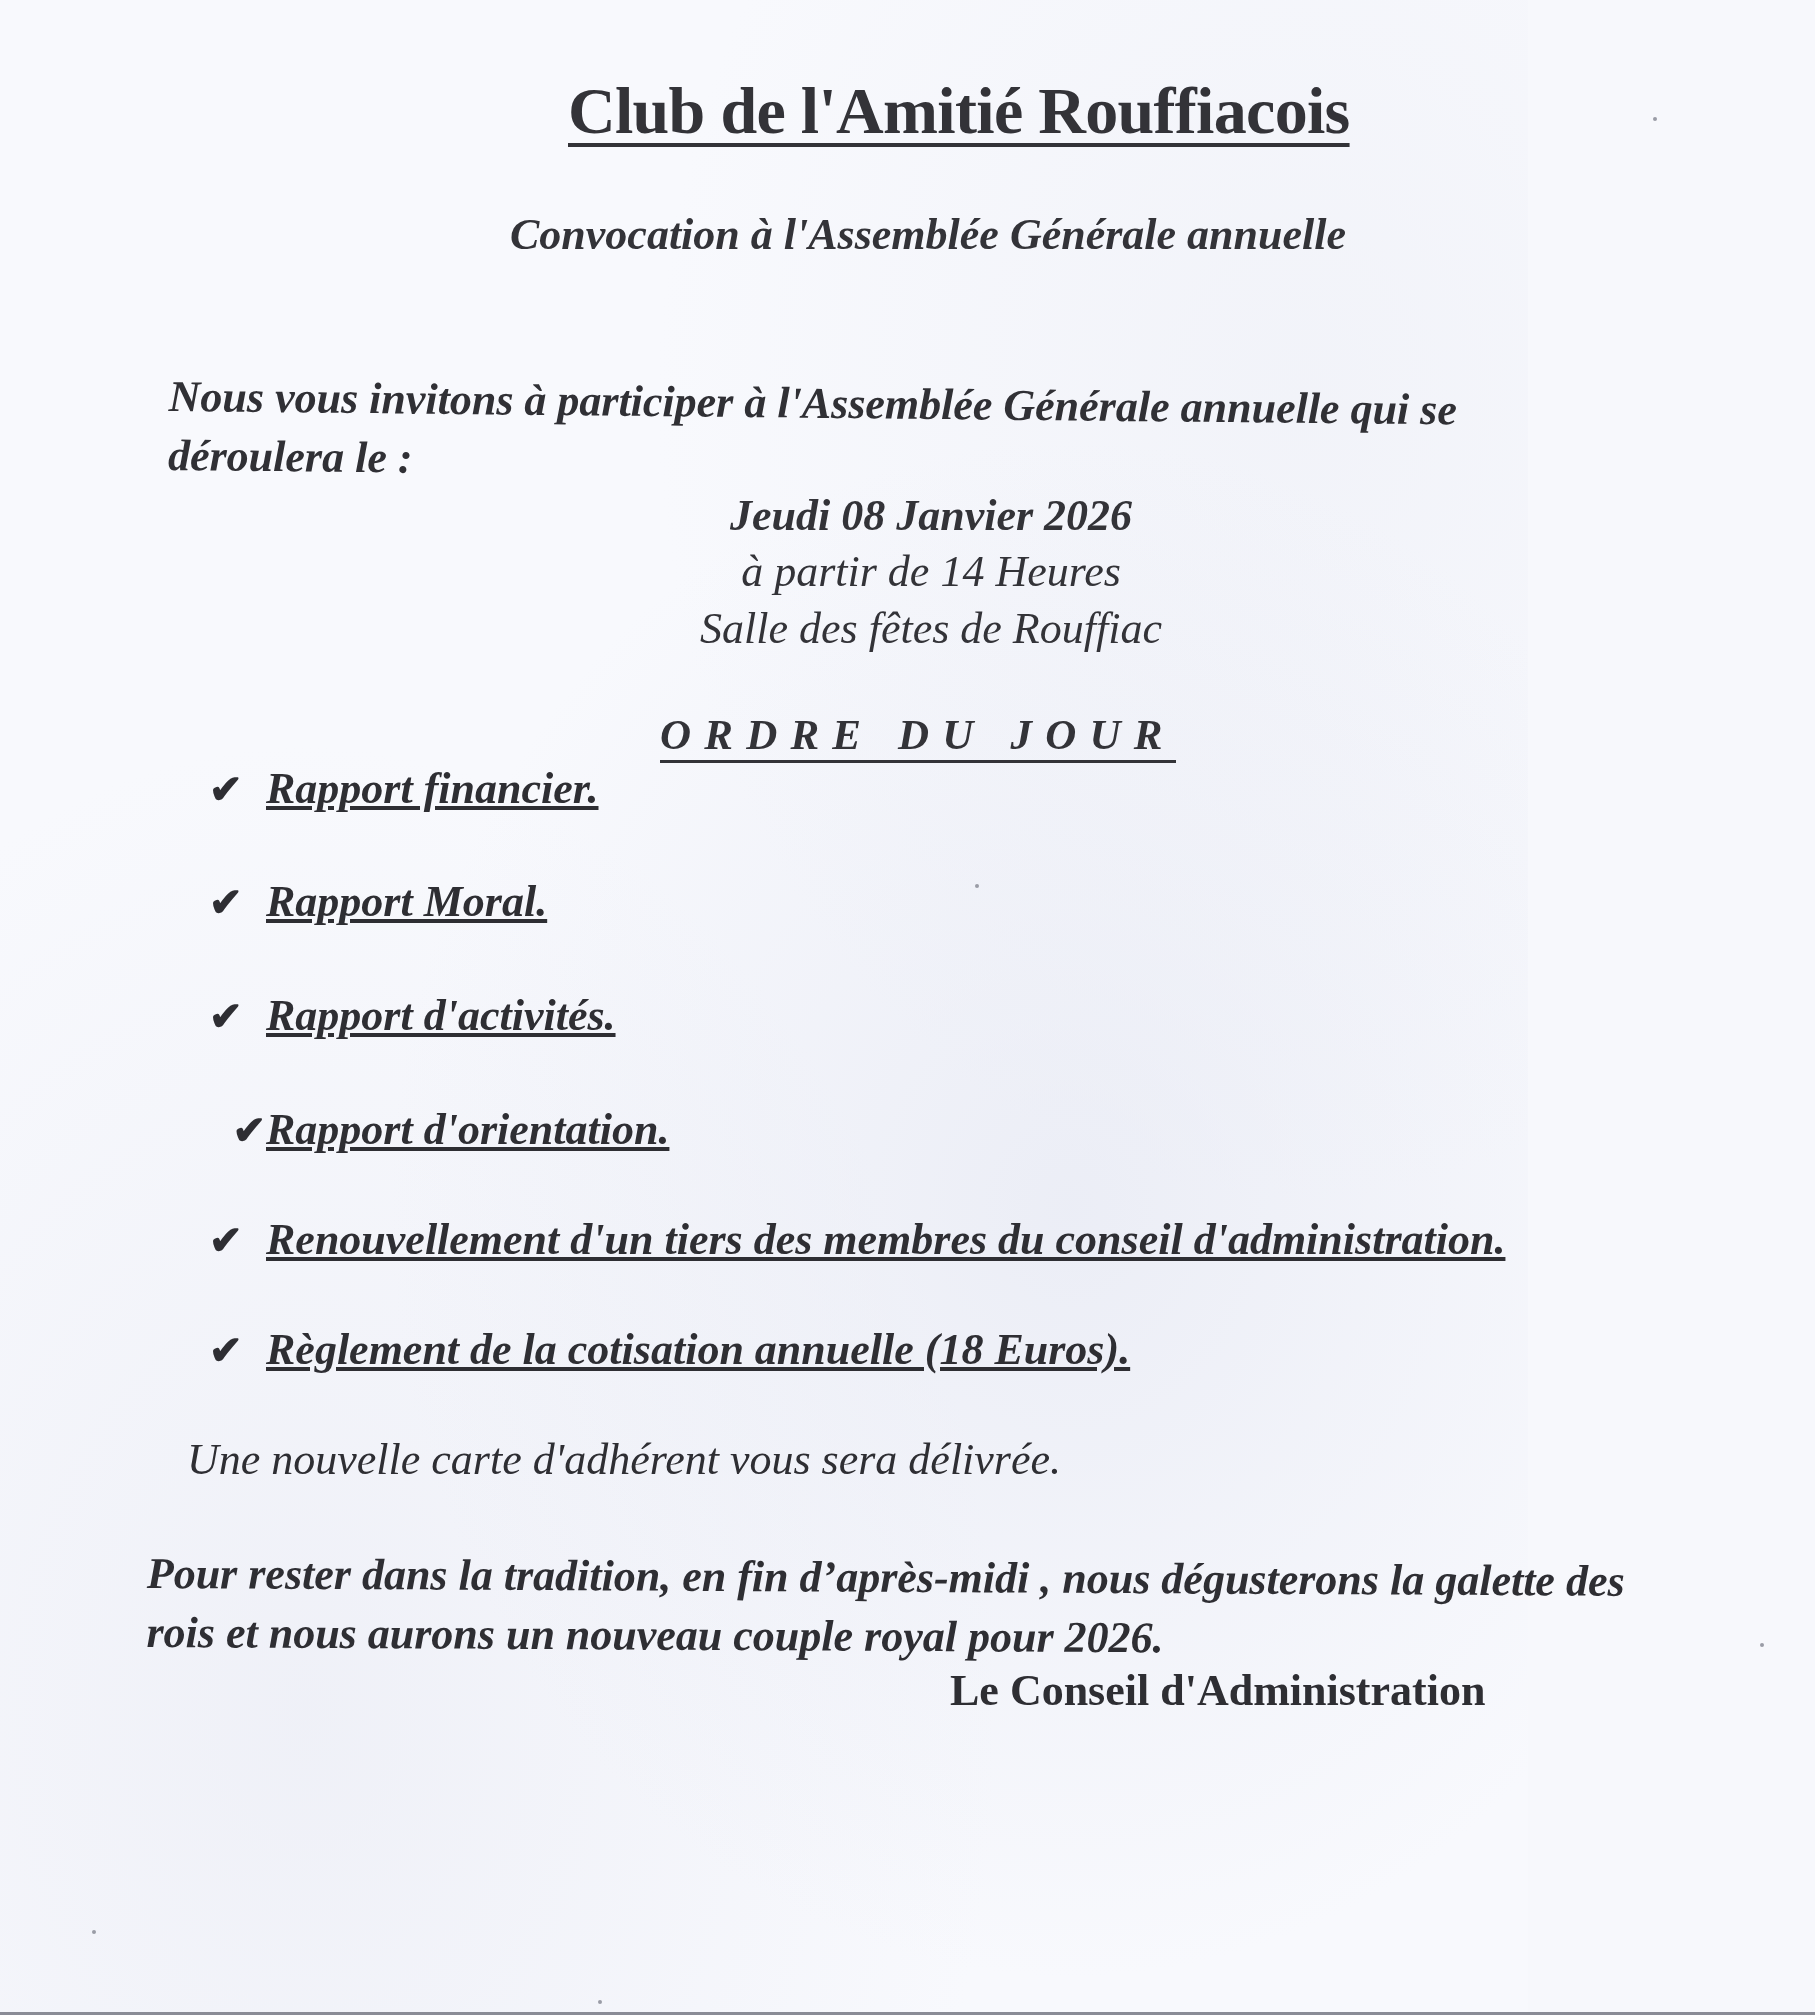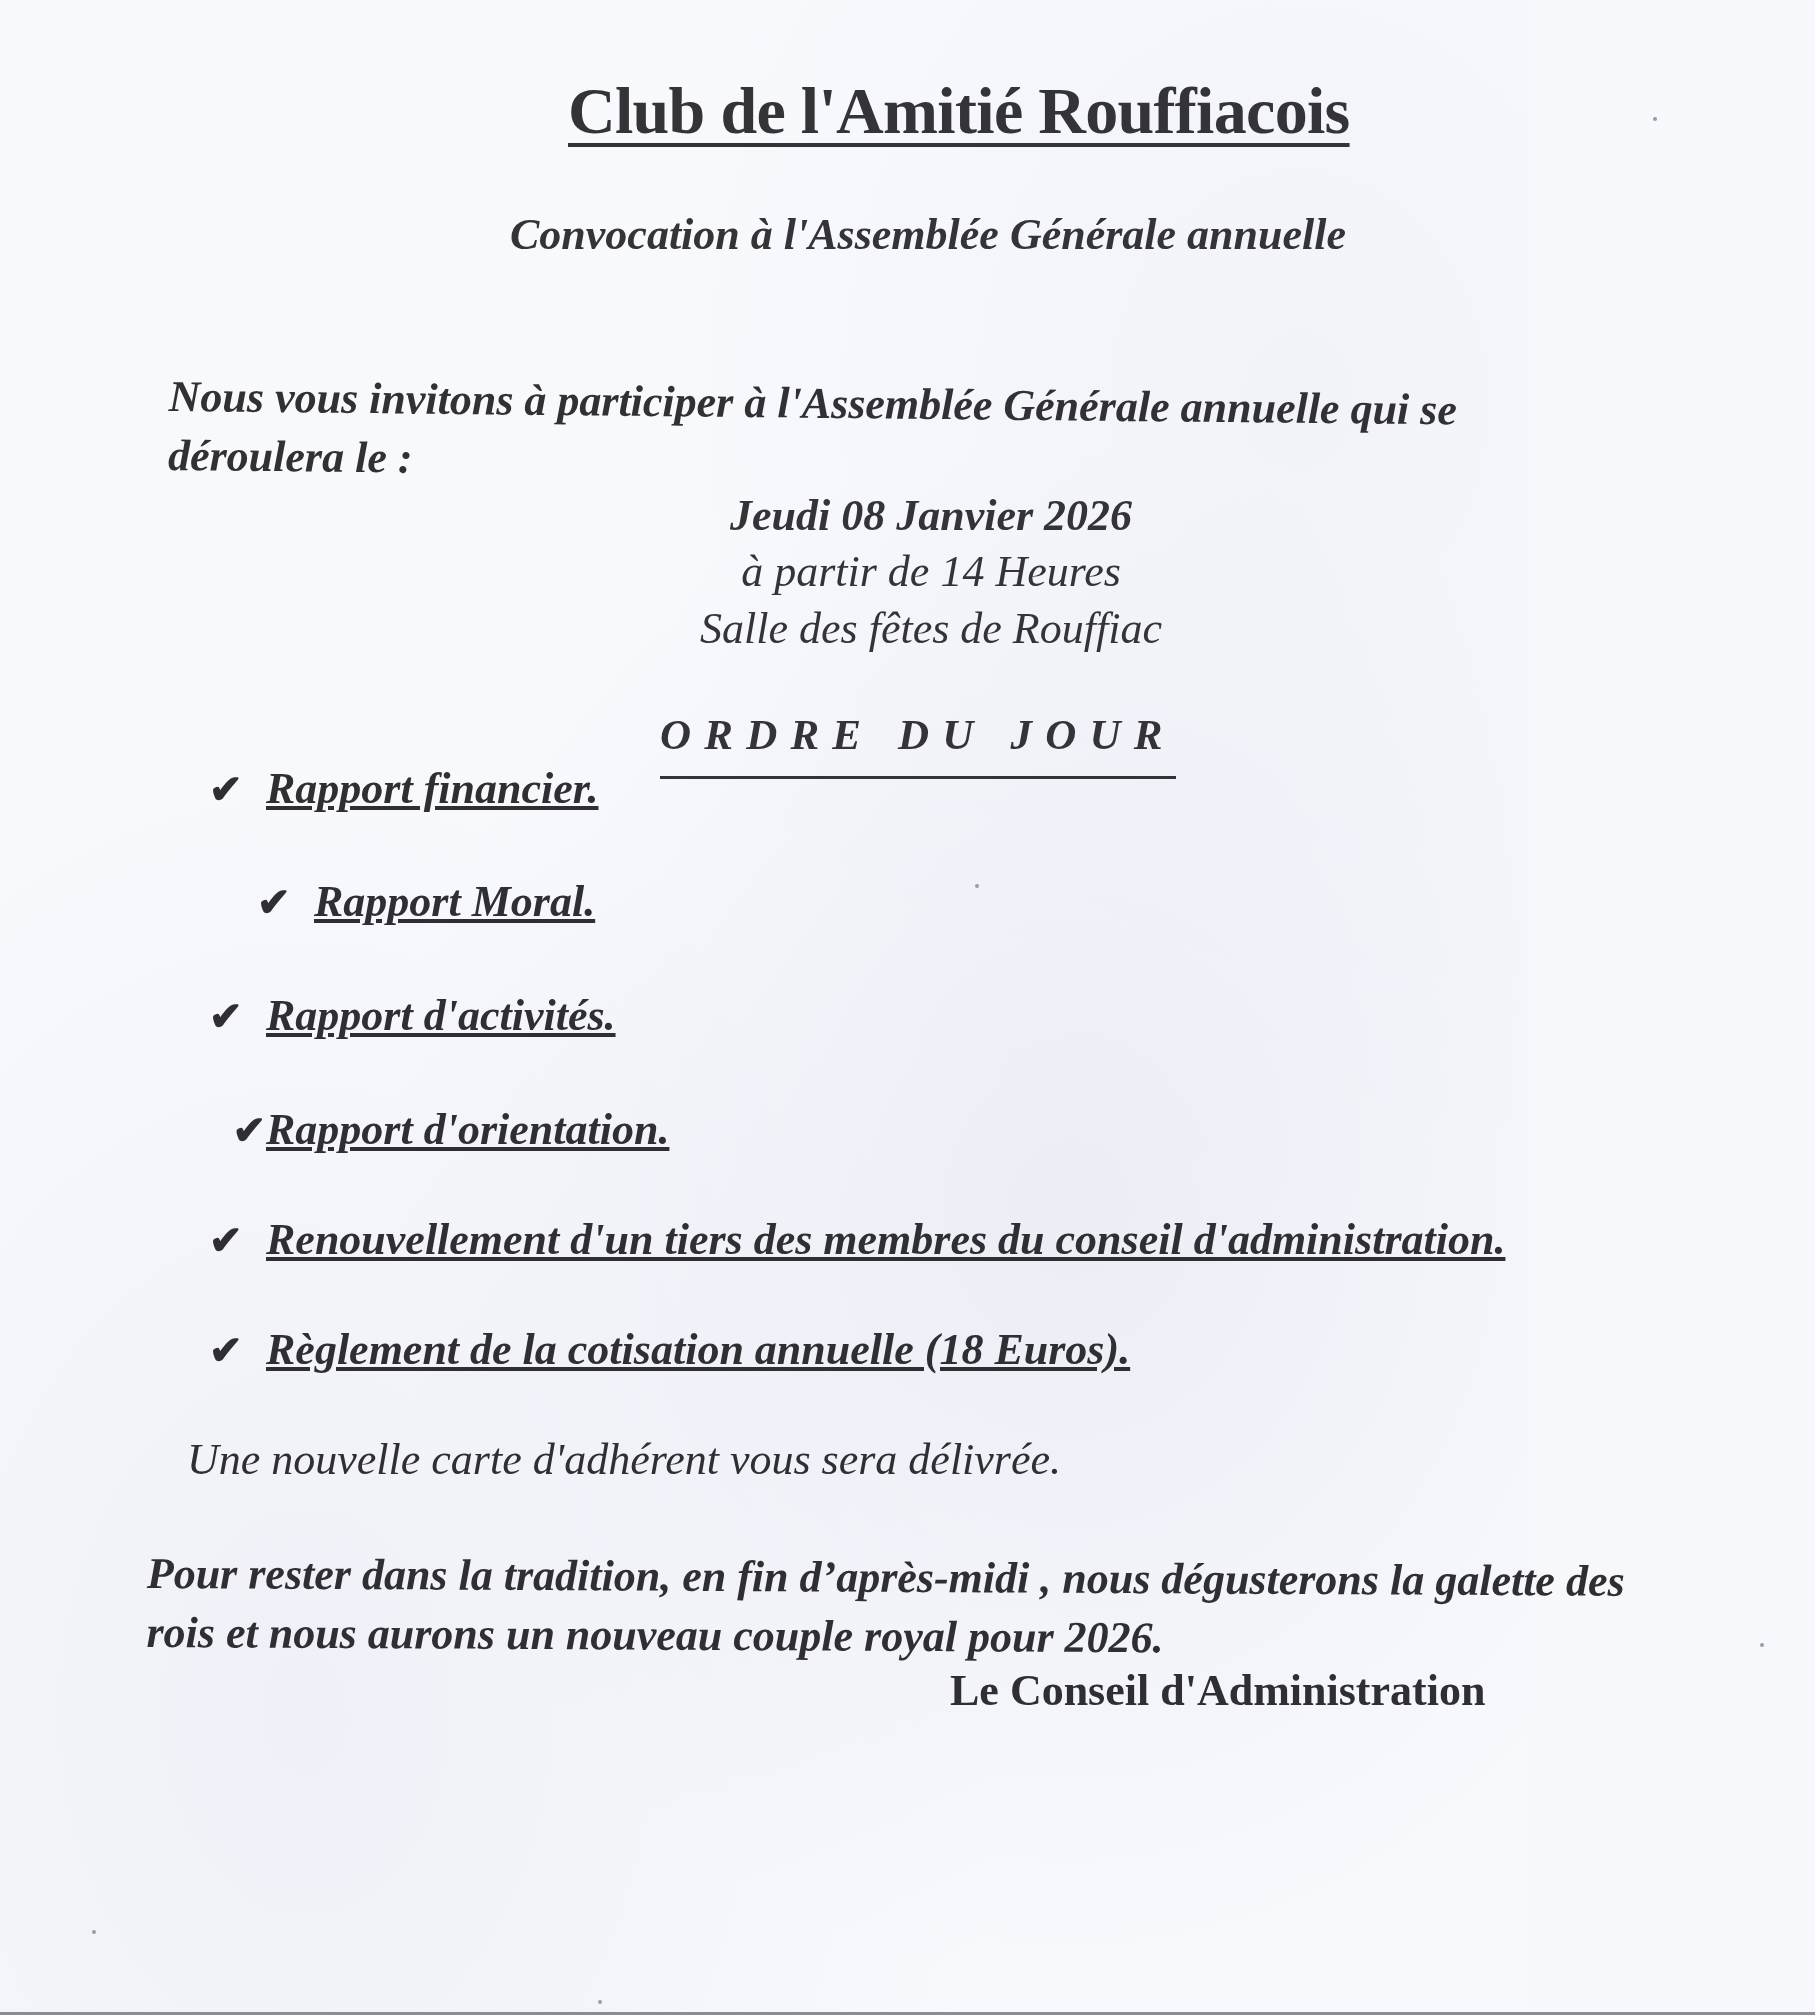--- a/index.html
+++ b/index.html
@@ -75,21 +75,21 @@
     .time { top: 546px; }
     .place { top: 603px; }
     .agenda-title {
       left: 660px;
       top: 710px;
       font-size: 43px;
       font-weight: bold;
       font-style: italic;
       letter-spacing: 13.2px;
       border-bottom: 3.7px solid #333338;
-      padding-bottom: 17px;
+      padding-bottom: 1px;
       color: #333338;
     }
     .item {
       position: absolute;
       left: 209px;
       font-size: 44px;
       font-weight: bold;
       font-style: italic;
       white-space: nowrap;
       color: #2e2e33;
@@ -158,21 +158,21 @@
 
   <div class="center-block date">Jeudi 08 Janvier 2026</div>
   <div class="center-block time">à partir de 14 Heures</div>
   <div class="center-block place">Salle des fêtes de Rouffiac</div>
 
   <div class="line agenda-title">ORDRE DU JOUR</div>
 
   <div class="item" style="top:763px;">
     <span class="check">✔</span><span>Rapport financier.</span>
   </div>
-  <div class="item" style="top:876px;margin-left:48px;">
+  <div class="item" style="top:876px;">
     <span class="check">✔</span><span>Rapport Moral.</span>
   </div>
   <div class="item" style="top:990px;">
     <span class="check">✔</span><span>Rapport d'activités.</span>
   </div>
   <div class="item" style="top:1104px;text-align:right;">
     <span class="check">✔</span><span>Rapport d'orientation.</span>
   </div>
   <div class="item" style="top:1214px;">
     <span class="check">✔</span><span>Renouvellement d'un tiers des membres du conseil d'administration.</span>

